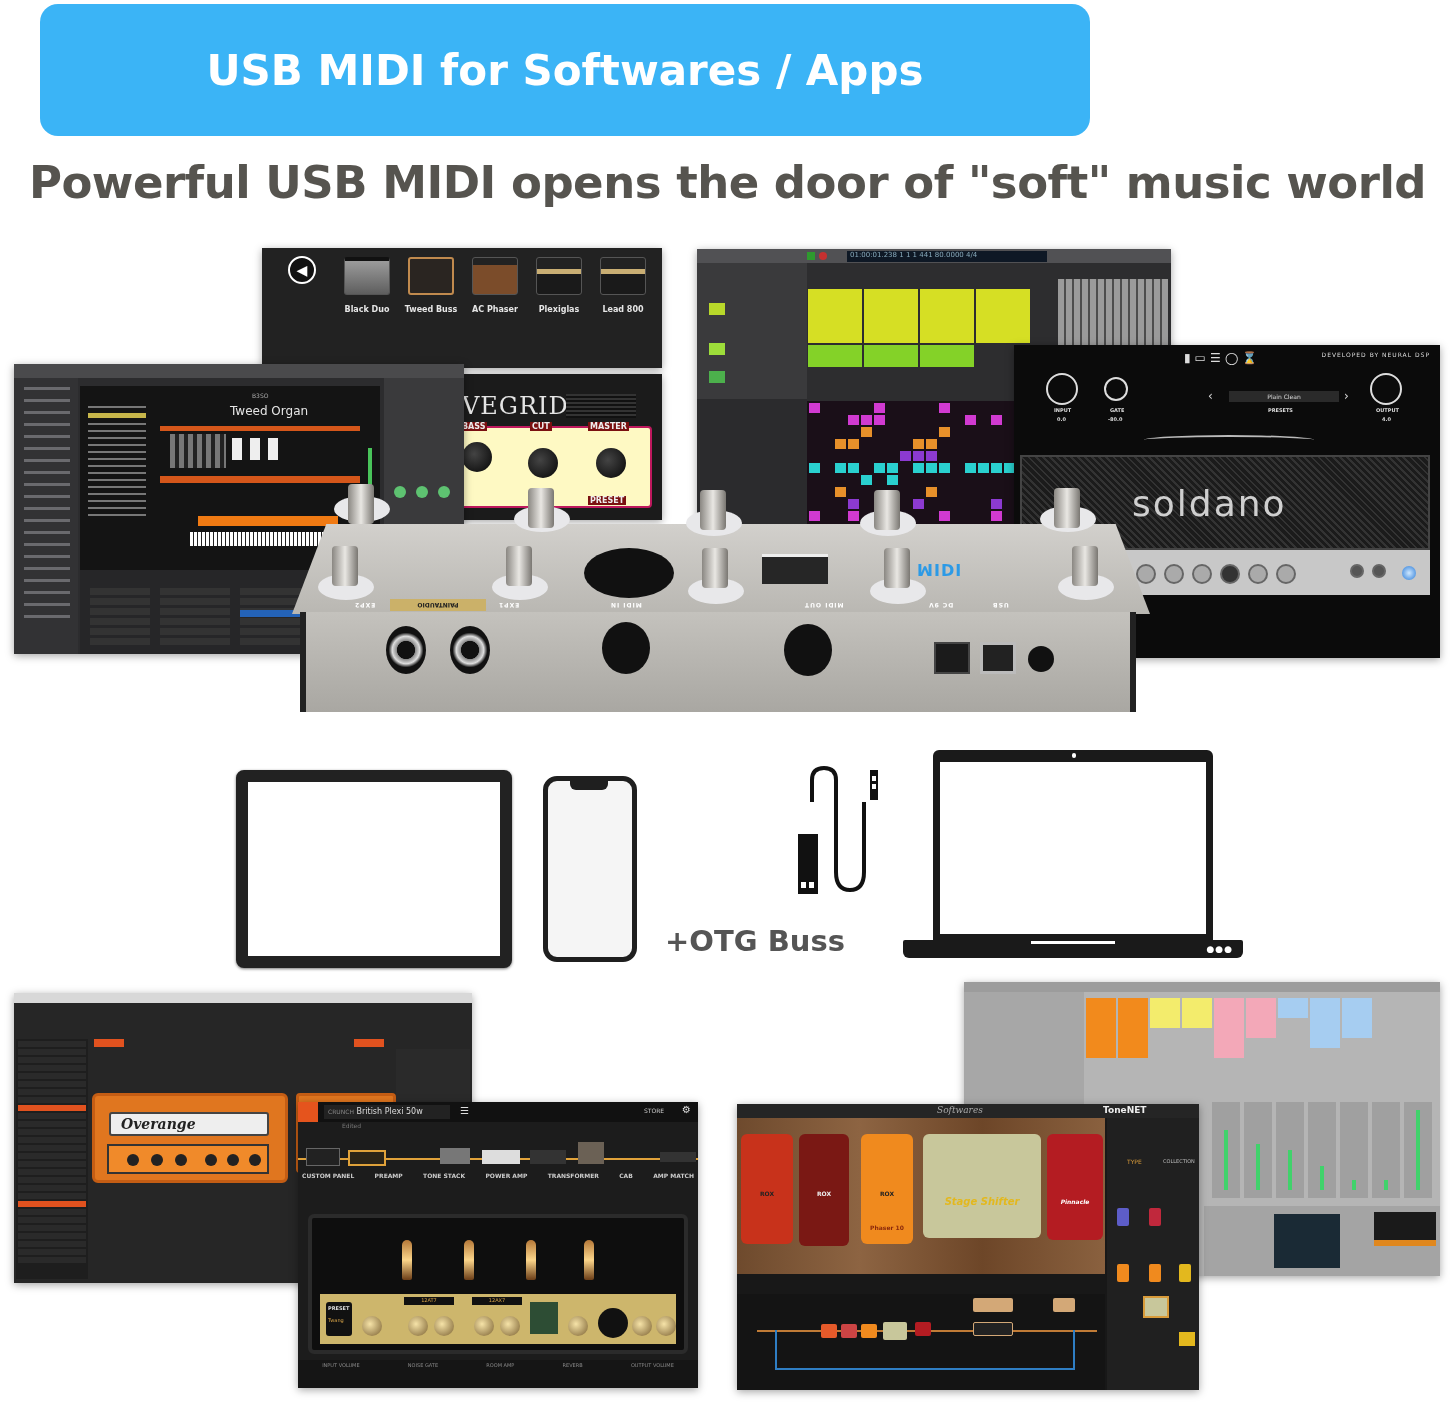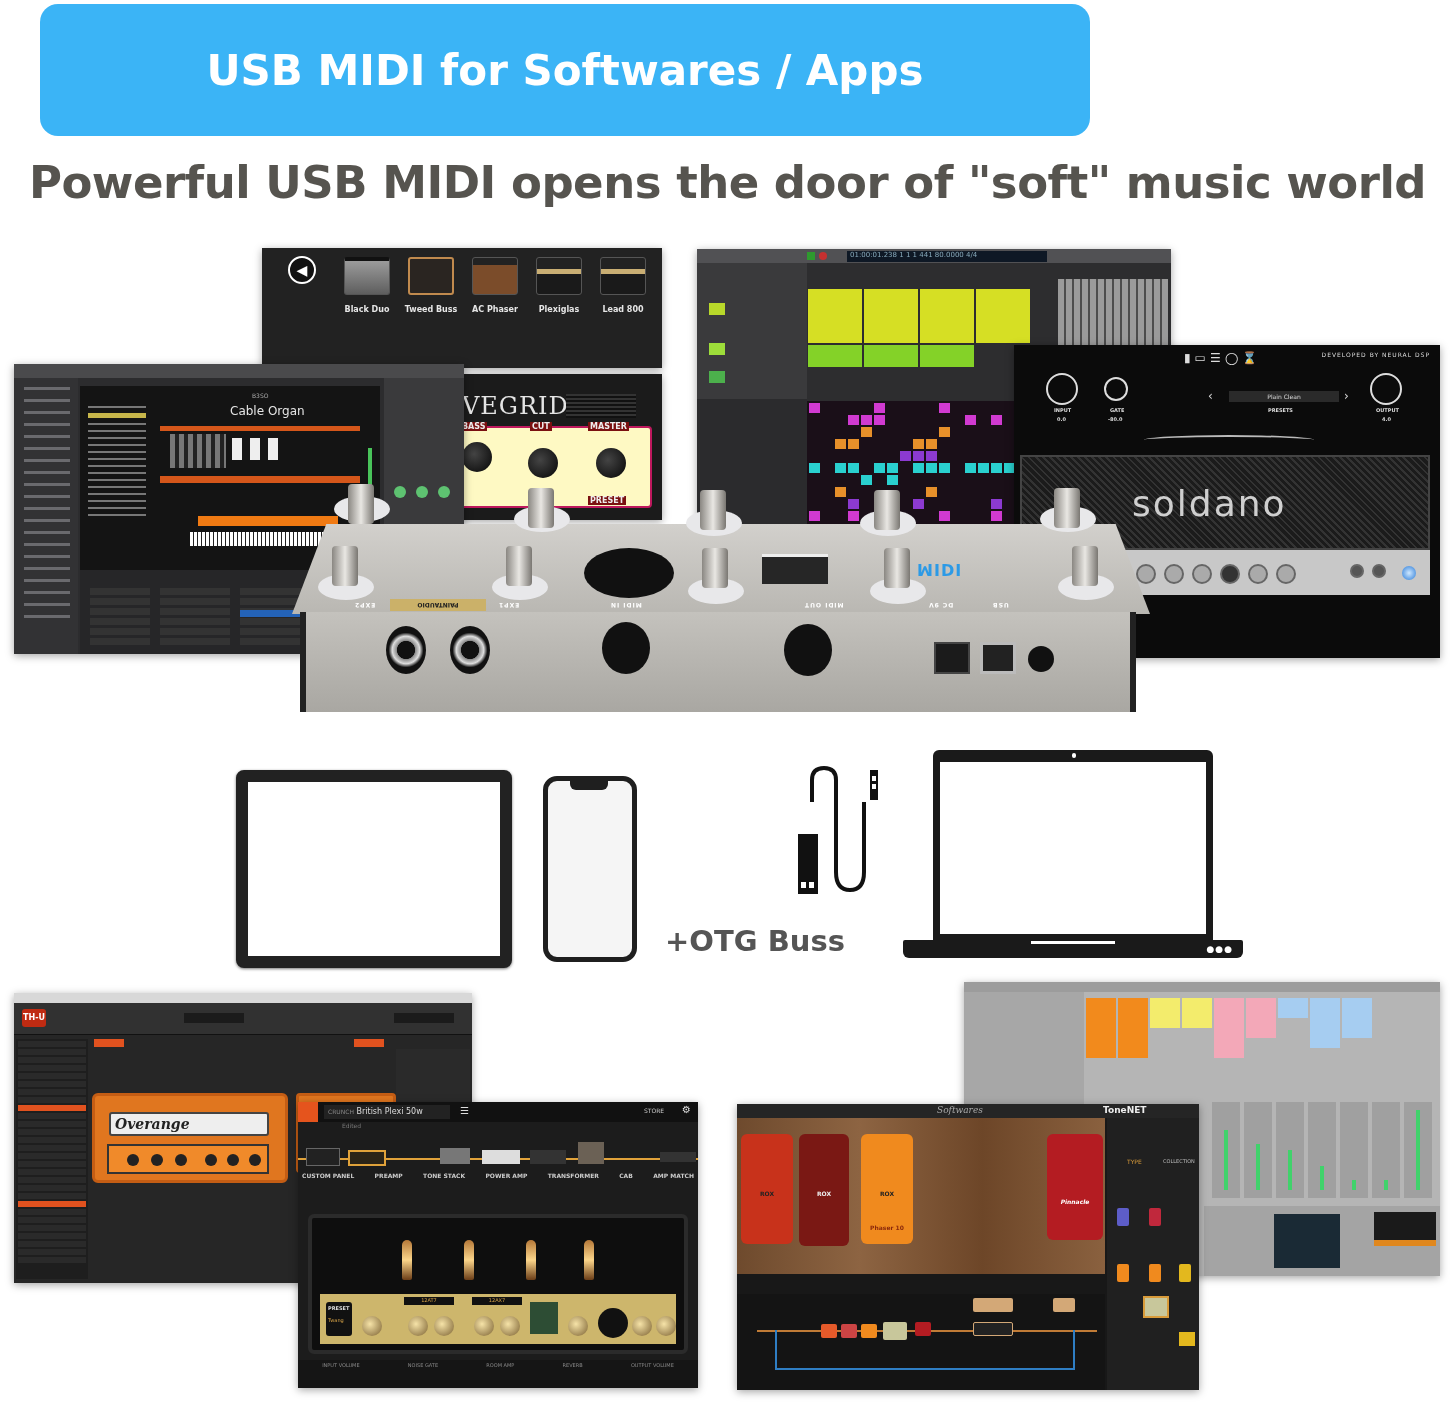--- a/index.html
+++ b/index.html
@@ -98,21 +98,21 @@
 
   
   .thu { left: 14px; top: 993px; width: 458px; height: 290px; background: #262626; }
   .thu-head { height: 42px; background: #313131; border-bottom: 1px solid #111; position:relative; }
   .thu-logo { position:absolute; left: 8px; top: 16px; width: 24px; height: 18px; background: #c02b12; color:#fff; font-size: 8px; font-weight:bold; text-align:center; line-height:18px; border-radius: 3px; }
   .thu-left { position:absolute; left: 2px; top: 46px; width: 72px; height: 240px; background: #1e1e1e; }
   .thu-left i { display:block; height: 6px; margin: 2px 2px; background: #2a2a2a; }
   .thu-left i.sel { background: #e1521f; }
   .thu-amp { position:absolute; left: 78px; top: 100px; width: 196px; height: 90px; background: #e0761f; border-radius: 6px; border: 3px solid #c45d14; }
   .thu-amp-face { position:absolute; left: 14px; top: 16px; width: 160px; height: 24px; background: #eee; border: 2px solid #444; border-radius: 3px; }
-  .thu-amp-name { position:absolute; left: 4px; top: 2px; color:#222; font-family: "DejaVu Serif", serif; font-style: italic; font-weight: bold; font-size: 14px; }
+  .thu-amp-name { position:absolute; left: 10px; top: 2px; color:#222; font-family: "DejaVu Serif", serif; font-style: italic; font-weight: bold; font-size: 14px; }
   .thu-ctrl { position:absolute; left: 12px; top: 48px; width: 162px; height: 30px; background: #f08a2a; border: 2px solid #333; }
 
   
   .plexi { left: 298px; top: 1102px; width: 400px; height: 286px; background: #1c1c1c; }
   .plexi-head { height: 20px; background: #111; position:relative; }
   .plexi-name { position:absolute; left: 26px; top: 3px; width: 126px; height: 14px; background: #222; color: #ddd; font-size: 8px; padding-left: 4px; line-height: 14px; }
   .plexi-chain { position:absolute; left: 0; top: 56px; width: 400px; height: 2px; background: #e0a23a; }
   .plexi-lbls { position:absolute; left: 4px; top: 70px; width: 392px; display:flex; justify-content:space-between; color:#ccc; font-size: 6px; font-weight: bold; }
   .plexi-amp { position:absolute; left: 10px; top: 112px; width: 380px; height: 140px; background: #0e0e0e; border: 4px solid #2b2b2b; border-radius: 6px; }
   .plexi-face { position:absolute; left: 8px; top: 76px; width: 356px; height: 50px; background: #cdb66c; }
@@ -231,21 +231,21 @@
         <i></i>
         <i></i>
         <i></i>
         <i></i>
         <i></i>
         <i></i>
         <i></i>
         <i></i>
     </div>
     <span style="position:absolute;left:172px;top:6px;color:#aaa;font-size:6px">B3SO</span>
-    <span class="organ-title">Cable Organ</span>
+    <span class="organ-title">Tweed Organ</span>
     <div class="organ-band"></div>
     <div style="position:absolute;left:90px;top:48px;width:56px;height:34px;background:repeating-linear-gradient(90deg,#777 0 5px,#222 5px 9px)"></div>
     <div style="position:absolute;left:152px;top:52px;width:10px;height:22px;background:#eee"></div>
     <div style="position:absolute;left:170px;top:52px;width:10px;height:22px;background:#eee"></div>
     <div style="position:absolute;left:188px;top:52px;width:10px;height:22px;background:#eee"></div>
     <div class="organ-band2"></div>
     <div class="organ-orange"></div>
     <div class="organ-keys"></div>
     <div style="position:absolute;left:288px;top:62px;width:4px;height:50px;background:#49c45a"></div>
   </div>
@@ -546,25 +546,20 @@
 <div class="abs laptop-screen">
     <div class="laptop-cam"></div>
   </div>
 <div class="abs laptop-base">
   <div class="laptop-slot"></div>
   <span class="laptop-dots">●●●</span>
 </div>
 
 <div class="abs win thu">
   <div class="tbar" style="background:#d8d8d8;height:10px"></div>
-  <div class="thu-head" style="height:32px">
-    <div class="thu-logo" style="top:6px">TH-U</div>
-    <div style="position:absolute;left:170px;top:10px;width:60px;height:10px;background:#1b1b1b"></div>
-    <div style="position:absolute;left:380px;top:10px;width:60px;height:10px;background:#1b1b1b"></div>
-  </div>
   <div class="thu-left">
     <i></i>
       <i></i>
       <i></i>
       <i></i>
       <i></i>
       <i></i>
       <i></i>
       <i></i>
       <i class="sel"></i>
@@ -717,20 +712,23 @@
   <div class="pedal" style="left:4px;width:52px;height:110px;background:#c8321b">
     <span class="pedal-name" style="top:56px">ROX</span>
   </div>
   <div class="pedal" style="left:62px;width:50px;height:112px;background:#7a1814">
     <span class="pedal-name" style="top:56px;color:#eee">ROX</span>
   </div>
   <div class="pedal" style="left:124px;width:52px;height:110px;background:#f08a1e">
     <span class="pedal-name" style="top:56px">ROX</span>
     <span class="pedal-name" style="top:90px;color:#8c2a0c">Phaser 10</span>
   </div>
+  <div class="pedal" style="left:186px;width:118px;height:104px;background:#c8c79b">
+    <span class="pedal-name" style="top:62px;color:#e3b81e;font-size:10px;font-style:italic">Stage Shifter</span>
+  </div>
   <div class="pedal" style="left:310px;width:56px;height:106px;background:#b41c22">
     <span class="pedal-name" style="top:64px;color:#fff;font-style:italic">Pinnacle</span>
   </div>
   <div class="chain-area">
     <div class="chain-line" style="left:20px;top:36px;width:340px"></div>
     <div class="chain-blue" style="left:38px;top:36px;width:300px;height:40px"></div>
     <div class="cblock" style="left:84px;top:30px;background:#e55a2a"></div>
     <div class="cblock" style="left:104px;top:30px;background:#c44"></div>
     <div class="cblock" style="left:124px;top:30px;background:#f08a1e"></div>
     <div class="cblock" style="left:146px;top:28px;width:24px;height:18px;background:#c8c79b"></div>

